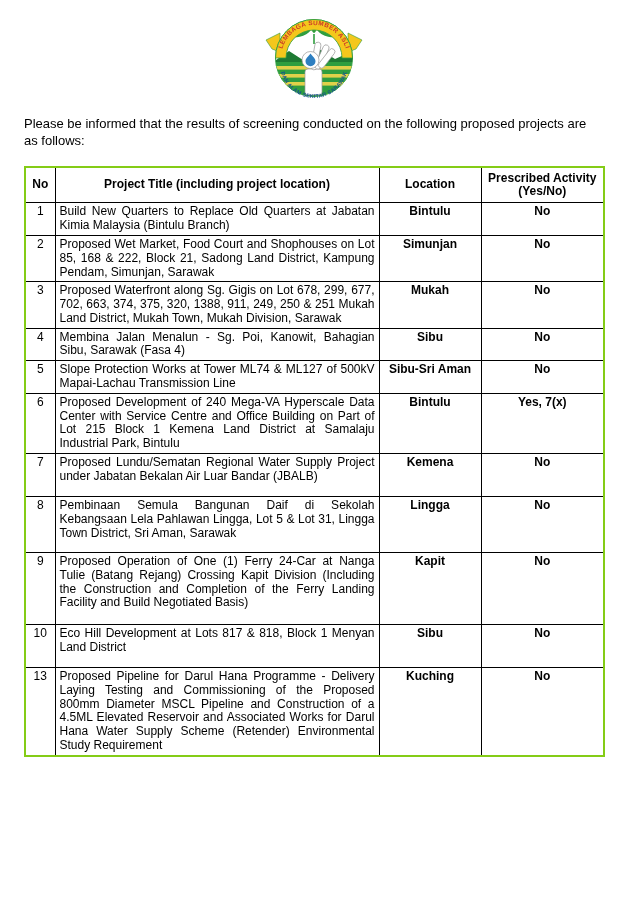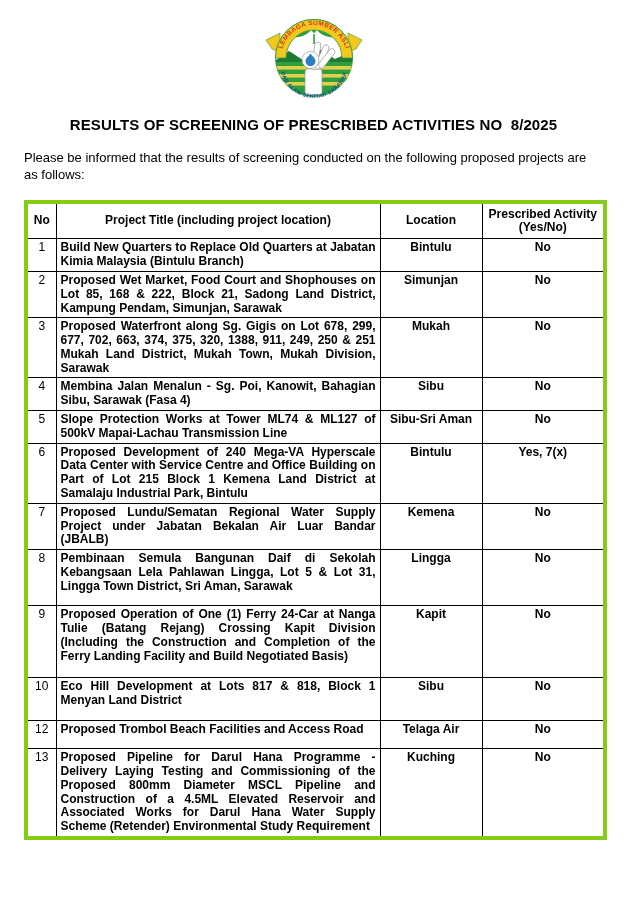--- a/index.html
+++ b/index.html
@@ -18,34 +18,34 @@
   h1.doc-title{
     margin:17px 12px 0;text-align:center;
     font-size:15px;font-weight:bold;white-space:pre;letter-spacing:.1px;
   }
   p.intro{margin:16px 24px 0;font-size:13px;line-height:1.32;}
 
   
   table.results{
     border-collapse:collapse;table-layout:fixed;
     margin:17px 0 0 24px;width:579px;
-    border:4px solid #84cc16;
+    border:2px solid #84cc16;
   }
   .results th,.results td{
     border:1px solid #000;
     font-size:12px;line-height:13.8px;
     padding:2px 4px;vertical-align:top;
     overflow:hidden;word-wrap:break-word;
   }
   .results th{
     font-weight:bold;text-align:center;vertical-align:middle;
     height:30px;padding:2px 3px;
   }
   .results td.c-no{text-align:center;padding:2px 1px;}
-  .results td.c-title{text-align:justify;font-weight:bold;}
+  .results td.c-title{text-align:justify;}
   .results td.c-loc,.results td.c-pa{text-align:center;font-weight:bold;}
 
   
   .results tbody tr:nth-child(1) td{height:22px;}
   .results tbody tr:nth-child(2) td{height:37px;}
   .results tbody tr:nth-child(3) td{height:41px;}
   .results tbody tr:nth-child(4) td{height:24px;}
   .results tbody tr:nth-child(5) td{height:23px;}
   .results tbody tr:nth-child(6) td{height:51px;}
   .results tbody tr:nth-child(7) td{height:38px;}
@@ -115,21 +115,20 @@
 
       <text font-size="6.4" font-weight="bold" letter-spacing="0.4" font-family="Liberation Sans, sans-serif" fill="#CC3B28">
         <textPath href="#arcTop" startOffset="50%" text-anchor="middle">LEMBAGA SUMBER ASLI</textPath>
       </text>
       <text font-size="5.4" font-weight="bold" letter-spacing="0.3" font-family="Liberation Sans, sans-serif" fill="#16528F">
         <textPath href="#arcBot" startOffset="50%" text-anchor="middle">DAN ALAM SEKITAR SARAWAK</textPath>
       </text>
     </svg>
   </div>
 
-  <h1 class="doc-title">RESULTS OF SCREENING OF PRESCRIBED ACTIVITIES NO  8/2025</h1>
 
   <p class="intro">Please be informed that the results of screening conducted on the following proposed projects are as follows:</p>
 
   <table class="results">
     <colgroup>
       <col style="width:30px">
         <col style="width:324px">
         <col style="width:102px">
         <col style="width:123px">
     </colgroup>
@@ -196,26 +195,20 @@
     <td class="c-loc">Kapit</td>
     <td class="c-pa">No</td>
   </tr>
         <tr>
     <td class="c-no">10</td>
     <td class="c-title">Eco Hill Development at Lots 817 &amp; 818, Block 1 Menyan Land District</td>
     <td class="c-loc">Sibu</td>
     <td class="c-pa">No</td>
   </tr>
         <tr>
-    <td class="c-no">12</td>
-    <td class="c-title">Proposed Trombol Beach Facilities and Access Road</td>
-    <td class="c-loc">Telaga Air</td>
-    <td class="c-pa">No</td>
-  </tr>
-        <tr>
     <td class="c-no">13</td>
     <td class="c-title">Proposed Pipeline for Darul Hana Programme - Delivery Laying Testing and Commissioning of the Proposed 800mm Diameter MSCL Pipeline and Construction of a 4.5ML Elevated Reservoir and Associated Works for Darul Hana Water Supply Scheme (Retender) Environmental Study Requirement</td>
     <td class="c-loc">Kuching</td>
     <td class="c-pa">No</td>
   </tr>
       </tbody>
   </table>
 
 </div>
 

